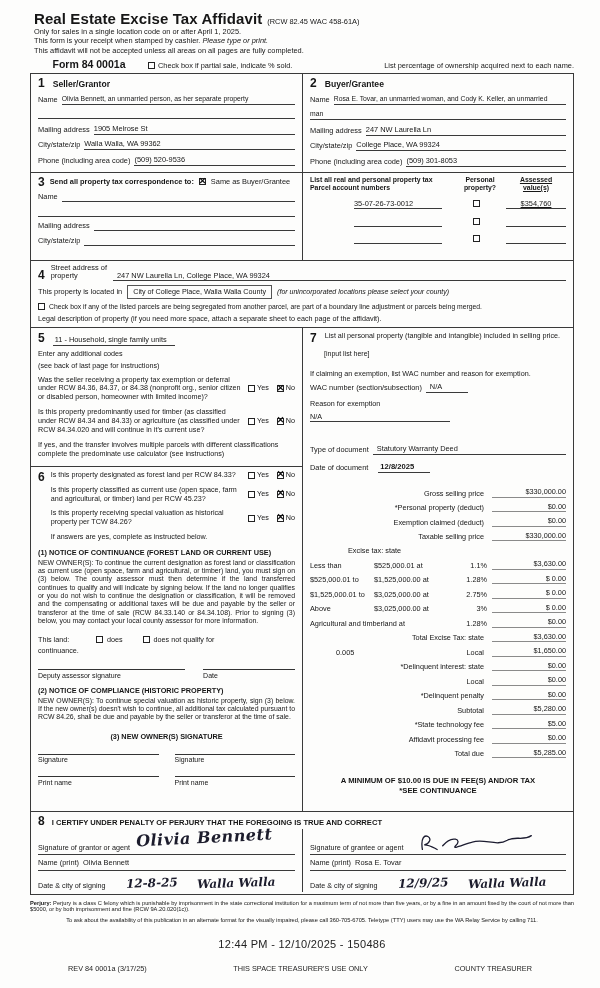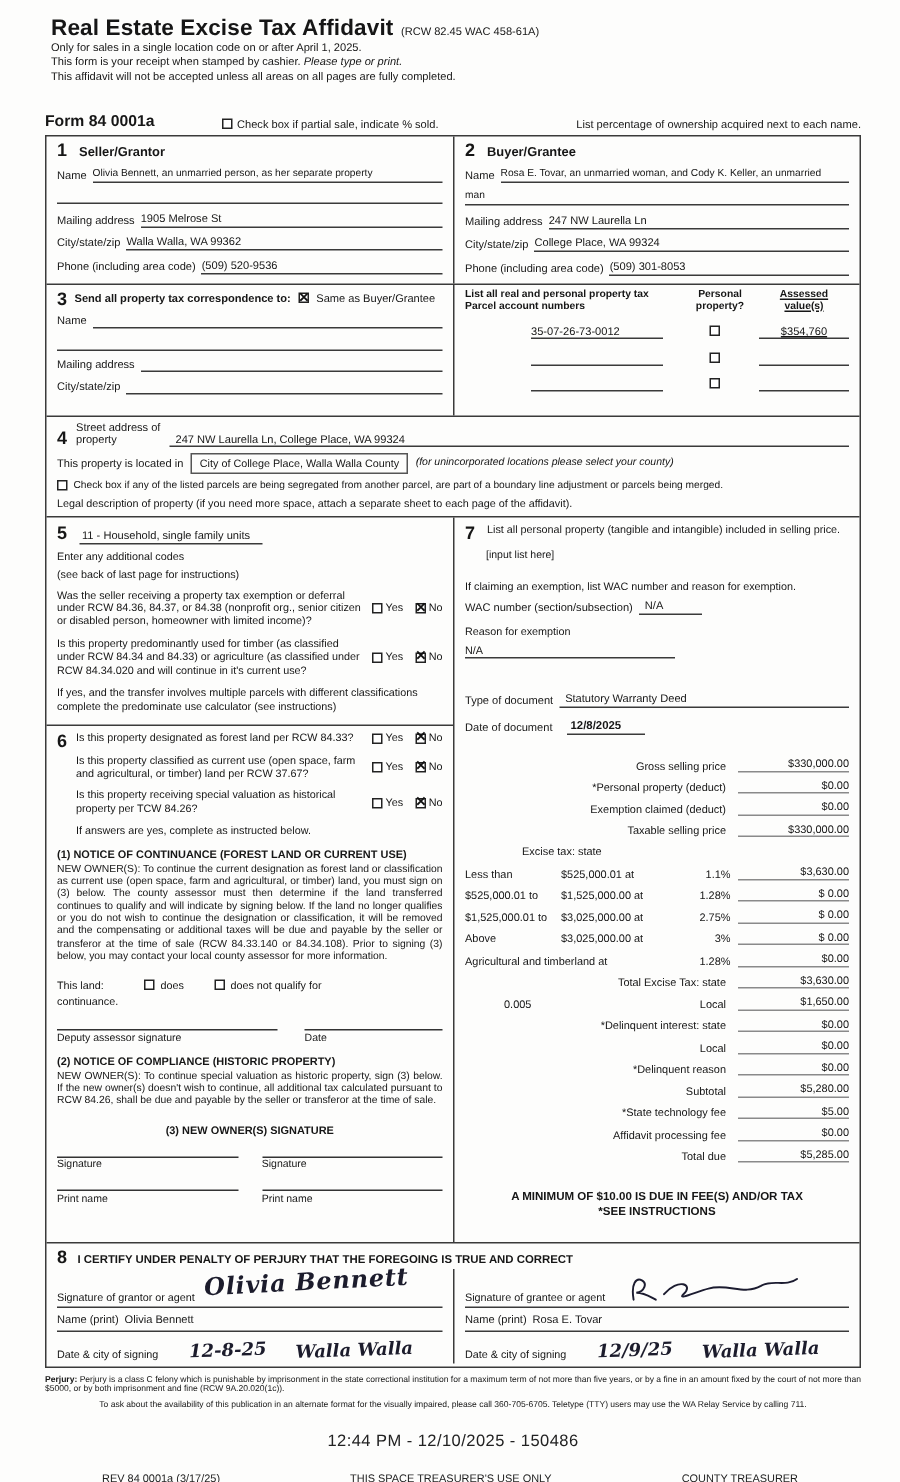--- a/index.html
+++ b/index.html
@@ -15,21 +15,21 @@
   .dept { font-size: 6.5px; line-height: 7px; display: block; }
   .rev { font-size: 16px; font-weight: bold; line-height: 15px; display: block; font-family: "Liberation Serif", serif; }
   .wa { font-size: 6px; display: block; margin-left: 16px; }
   .swirl { margin-top: 1px; }
   .tblock { flex: 1; padding-left: 4px; }
   .trow1 { display: flex; align-items: baseline; gap: 5px; }
   .ftitle { font-size: 15px; font-weight: bold; letter-spacing: 0.1px; }
   .fref { font-size: 7.4px; }
   .fnote { font-size: 7.4px; line-height: 9.4px; }
 
-  .subhdr { display: flex; align-items: flex-end; margin-top: 20px; font-size: 7.4px; }
+  .subhdr { display: flex; align-items: flex-end; margin-top: 3px; font-size: 7.4px; text-align: center; }
   .formno { width: 118px; font-size: 10.5px; font-weight: bold; flex: none; }
   .partial { display: flex; align-items: center; gap: 3px; }
   .ownote { margin-left: auto; }
 
   
   .cb { display: inline-block; width: 7px; height: 7px; border: 1px solid #222; background: #fff; position: relative; flex: none; vertical-align: -1px; }
   .cb[data-checked="true"]::after { content: "✕"; position: absolute; left: -1px; top: -2.5px; font-size: 9px; line-height: 9px; font-weight: bold; color: #111; }
 
   
   .fbody { border: 1.3px solid #3a3a3a; margin-top: 3px; }
@@ -360,21 +360,21 @@
                 <span class="qt">Is this property designated as forest land per RCW 84.33?</span>
                 <span class="yn">
                   <span class="cb" data-checked="false"></span>
                     <span>Yes</span>
                   <span class="sp"></span>
                   <span class="cb" data-checked="true"></span>
                     <span>No</span>
                 </span>
               </div>
               <div class="q">
-                <span class="qt">Is this property classified as current use (open space, farm and agricultural, or timber) land per RCW 37.67?</span>
+                <span class="qt">Is this property classified as current use (open space, farm and agricultural, or timber) land per RCW 45.23?</span>
                 <span class="yn">
                   <span class="cb" data-checked="false"></span>
                     <span>Yes</span>
                   <span class="sp"></span>
                   <span class="cb" data-checked="true"></span>
                     <span>No</span>
                 </span>
               </div>
               <div class="q">
                 <span class="qt">Is this property receiving special valuation as historical property per TCW 84.26?</span>
@@ -516,21 +516,21 @@
             </div>
           <div class="trow">
               <span class="tlbl">*Delinquent interest: state</span>
               <span class="tamt">$0.00</span>
             </div>
           <div class="trow">
               <span class="tlbl">Local</span>
               <span class="tamt">$0.00</span>
             </div>
           <div class="trow">
-              <span class="tlbl">*Delinquent reason</span>
+              <span class="tlbl">*Delinquent penalty</span>
               <span class="tamt">$0.00</span>
             </div>
           <div class="trow">
               <span class="tlbl">Subtotal</span>
               <span class="tamt">$5,280.00</span>
             </div>
           <div class="trow">
               <span class="tlbl">*State technology fee</span>
               <span class="tamt">$5.00</span>
             </div>
@@ -538,21 +538,21 @@
               <span class="tlbl">Affidavit processing fee</span>
               <span class="tamt">$0.00</span>
             </div>
           <div class="trow">
               <span class="tlbl">Total due</span>
               <span class="tamt">$5,285.00</span>
             </div>
         </div>
         <div class="minnote">
           <div>A MINIMUM OF $10.00 IS DUE IN FEE(S) AND/OR TAX</div>
-          <div>*SEE INSTRUCTIONS</div>
+          <div>*SEE CONTINUANCE</div>
         </div>
       </div>
     </div>
 
     <div class="row2">
       <div class="s8full">
         <div class="s8h">
           <span class="secn">8</span>
           <span class="s8cert">I CERTIFY UNDER PENALTY OF PERJURY THAT THE FOREGOING IS TRUE AND CORRECT</span>
         </div>

